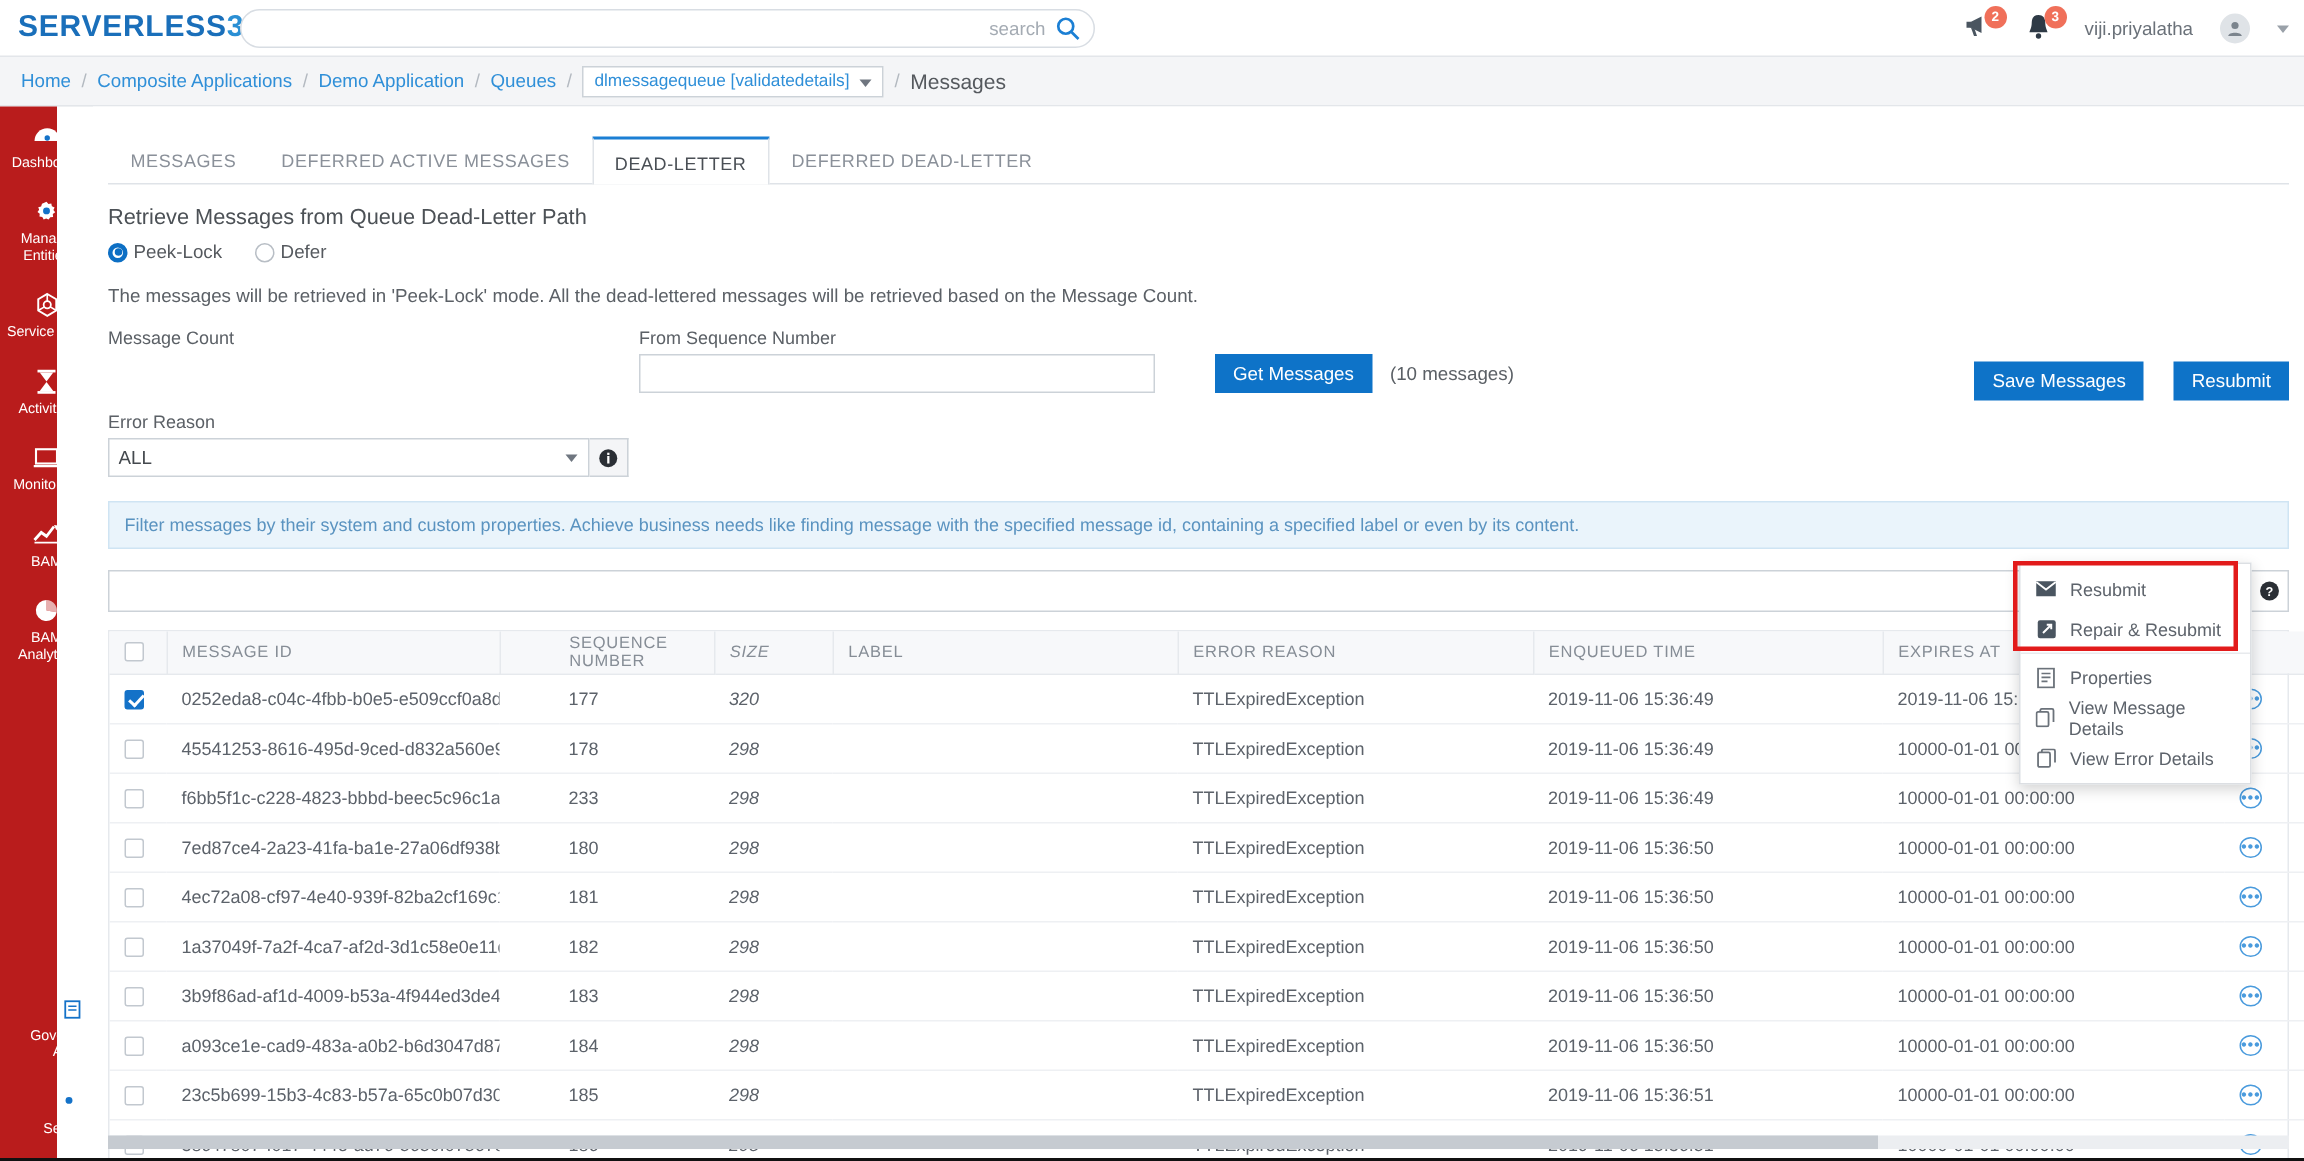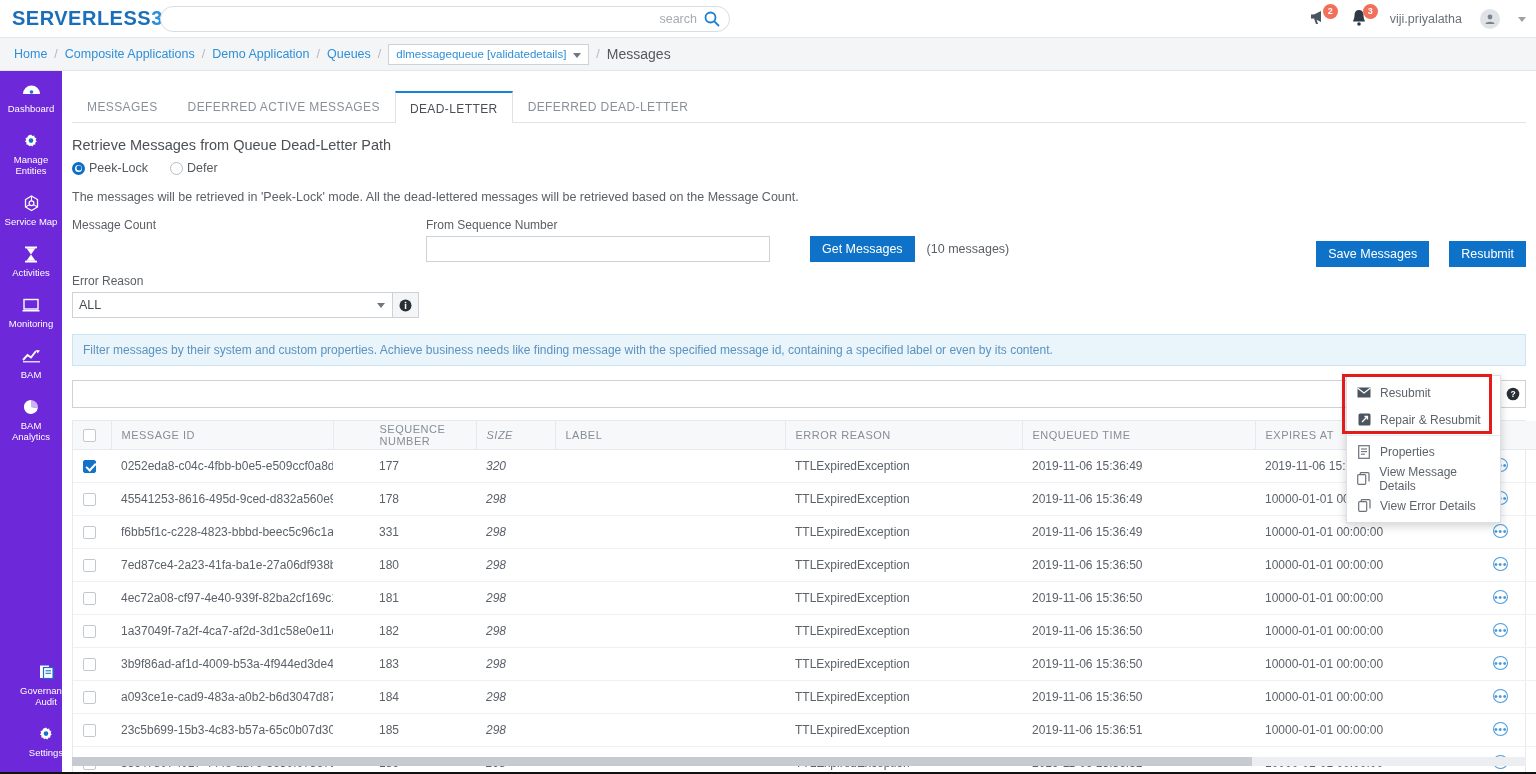--- a/index.html
+++ b/index.html
@@ -71,22 +71,22 @@
     min-width: 196px;
   }
   .bc-select .tri {
     position: absolute; right: 7px; top: 8px;
     width: 0; height: 0; border-left: 4px solid transparent;
     border-right: 4px solid transparent; border-top: 5px solid #6f7680;
   }
 
   
   .sidebar {
-    position: absolute; left: 0; top: 71px; width: 62px; height: 703px;
-    background: #6d28d9;
+    position: absolute; left: 0; top: 71px; width: 38px; height: 703px;
+    background: #b91c1c;
   }
   .snav {
     width: 62px; padding: 9px 2px 8px; text-align: center; cursor: pointer;
     color: #ffffff;
   }
   .snav .ico { height: 20px; display: flex; align-items: center; justify-content: center; }
   .snav .lbl { font-size: 9.5px; line-height: 11px; margin-top: 3px; }
   .sidebar-bottom { position: absolute; bottom: 8px; left: 15px; width: 62px; }
 
   
@@ -510,21 +510,21 @@
             <td class="c-size">298</td>
             <td class="c-label"></td>
             <td class="c-err">TTLExpiredException</td>
             <td class="c-enq">2019-11-06 15:36:49</td>
             <td class="c-exp">10000-01-01 00:00:</td>
             <td class="c-act"><span class="dots">•••</span></td>
           </tr>
           <tr>
             <td class="c-check"><span class="cb"></span></td>
             <td class="c-id">f6bb5f1c-c228-4823-bbbd-beec5c96c1a1</td>
-            <td class="c-seq">331</td>
+            <td class="c-seq">233</td>
             <td class="c-size">298</td>
             <td class="c-label"></td>
             <td class="c-err">TTLExpiredException</td>
             <td class="c-enq">2019-11-06 15:36:49</td>
             <td class="c-exp">10000-01-01 00:00:00</td>
             <td class="c-act"><span class="dots">•••</span></td>
           </tr>
           <tr>
             <td class="c-check"><span class="cb"></span></td>
             <td class="c-id">7ed87ce4-2a23-41fa-ba1e-27a06df938b5</td>

